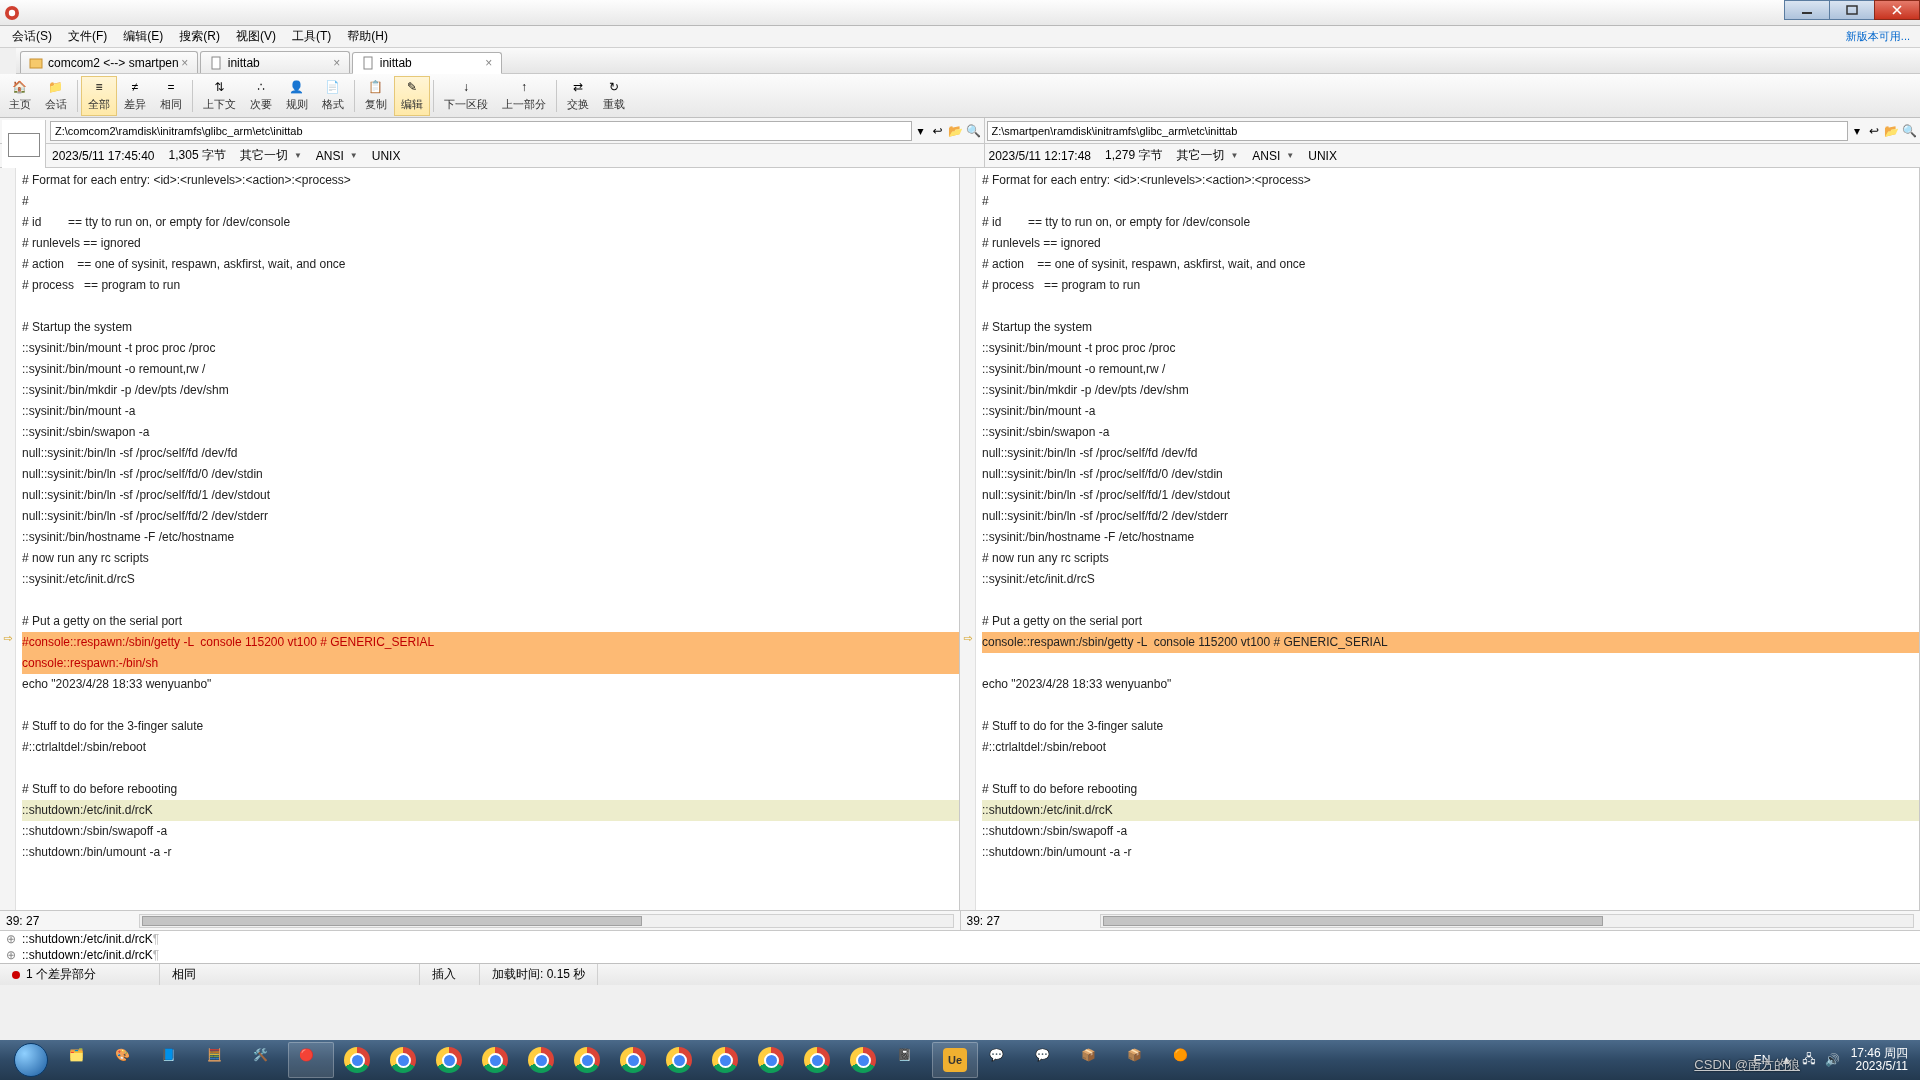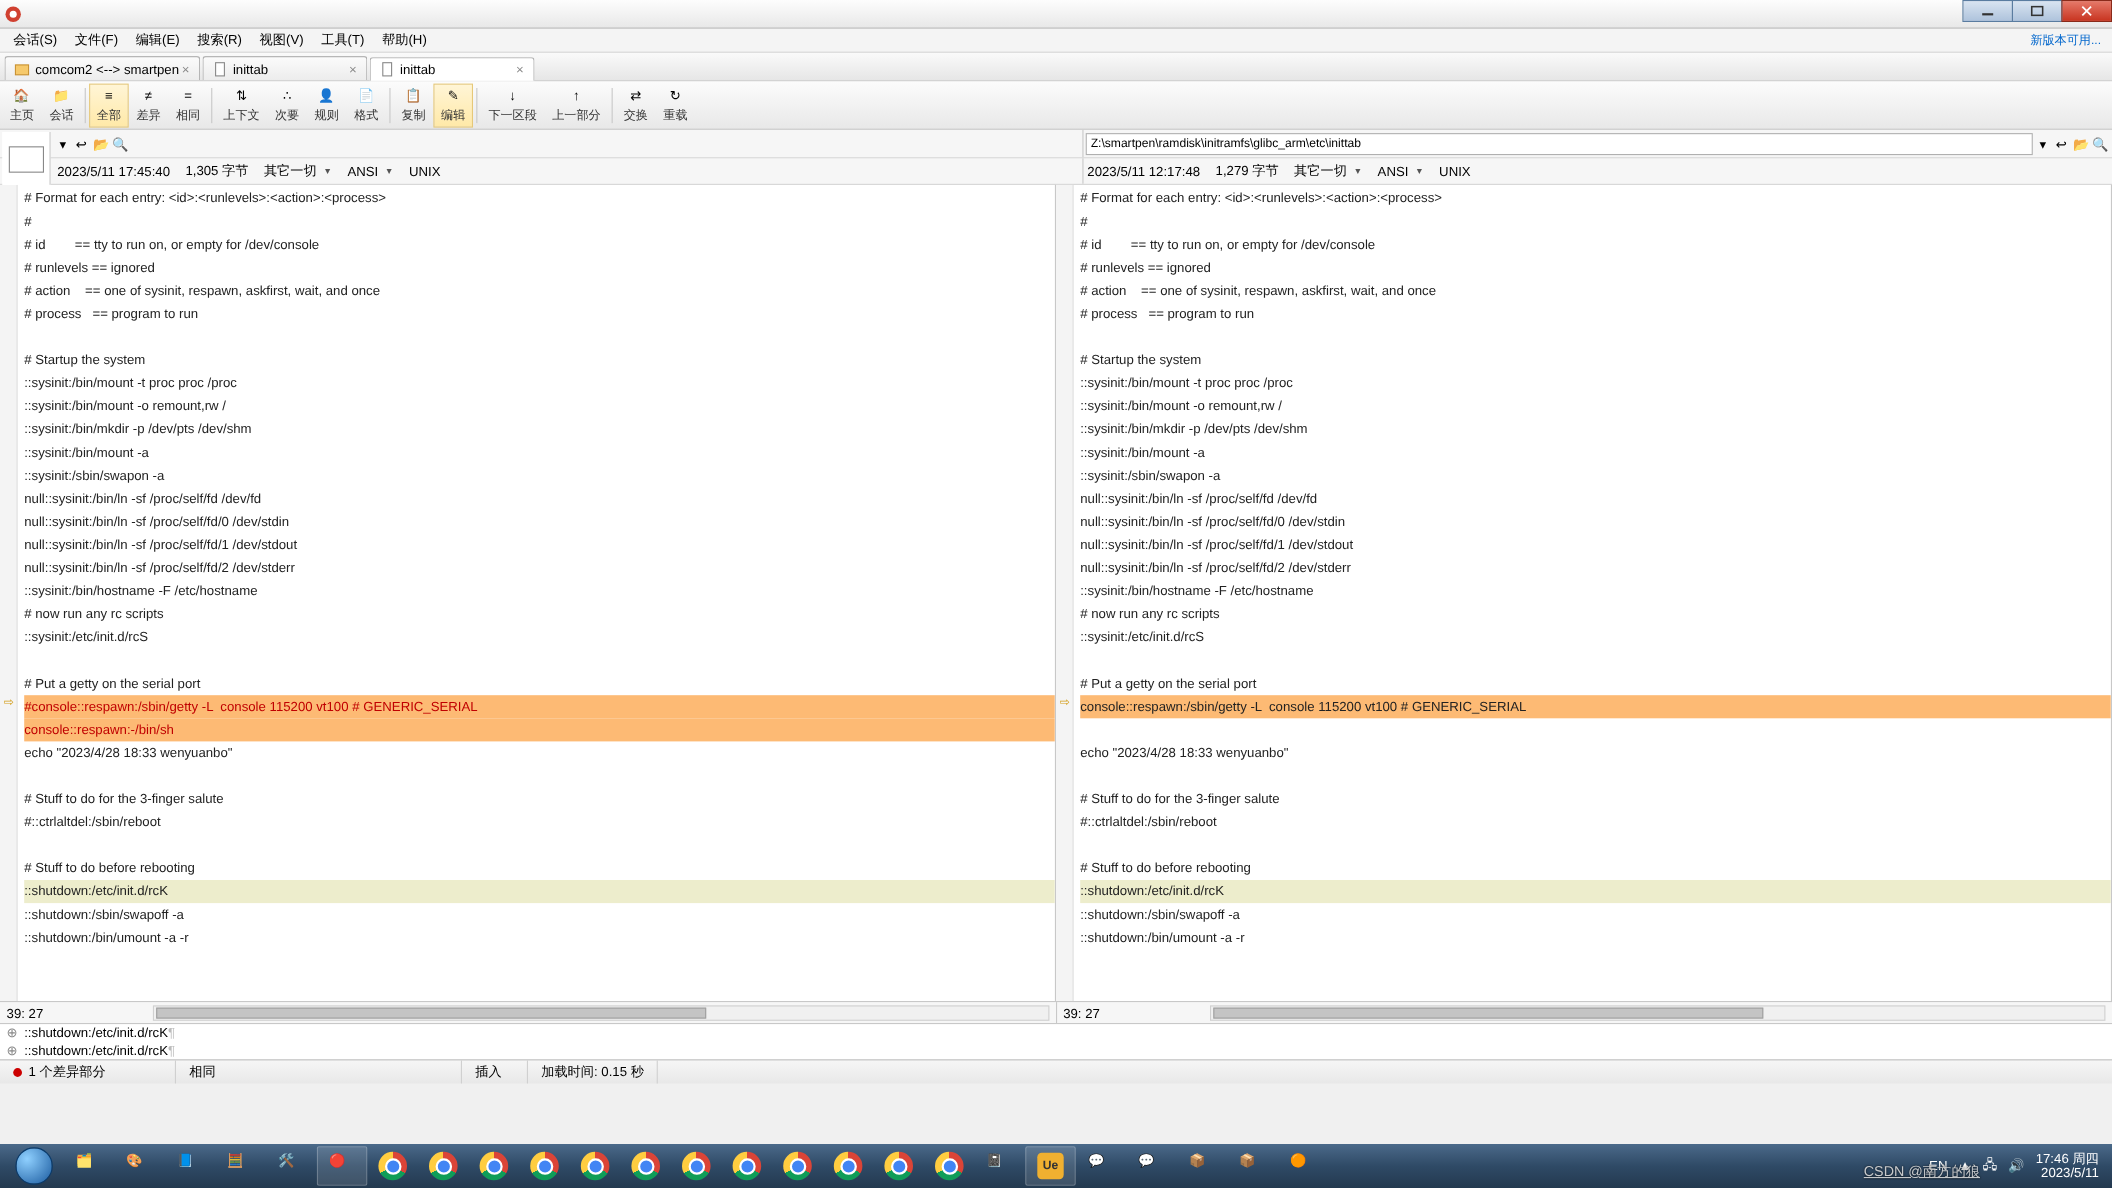--- a/index.html
+++ b/index.html
@@ -15,21 +15,21 @@
 .winbtn.close { background:linear-gradient(#e67a6a,#c83420); border-color:#8a2a1a; color:#fff; }
 .winbtn svg { width:12px; height:10px; }
 
 
 .menubar { height:22px; background:#f4f4f4; border-bottom:1px solid #d0d0d0; display:flex; align-items:center; padding:0 4px; }
 .menubar .mi { padding:2px 8px; cursor:default; }
 .menubar .spacer { flex:1; }
 .menubar .updates { color:#0066cc; font-size:11px; padding-right:6px; }
 
 
-.sessiontabs { height:26px; background:linear-gradient(#fafafa,#e6e6e6); border-bottom:1px solid #c8c8c8; display:flex; align-items:flex-end; padding:0 4px; }
+.sessiontabs { height:26px; background:linear-gradient(#fafafa,#e6e6e6); border-bottom:1px solid #c8c8c8; display:flex; align-items:flex-end; padding:0 4px;margin-left:16px; }
 .sessiontab { height:22px; border:1px solid #b0b0b0; border-bottom:none; background:linear-gradient(#fbfbfb,#ececec); border-radius:3px 3px 0 0; display:flex; align-items:center; padding:0 8px; margin-right:2px; min-width:150px; font-size:11px; }
 .sessiontab.active { background:#fff; border-bottom:1px solid #fff; margin-bottom:-1px; }
 .sessiontab .tabicon { width:14px; height:14px; margin-right:5px; }
 .sessiontab .closebtn { margin-left:auto; margin-right:-2px; width:12px; height:12px; display:flex; align-items:center; justify-content:center; color:#888; }
 
 
 .toolbar { height:44px; background:linear-gradient(#fcfcfc,#e8e8e8); border-bottom:1px solid #c0c0c0; display:flex; align-items:center; padding:0 2px; }
 .tbtn { display:flex; flex-direction:column; align-items:center; justify-content:center; height:40px; padding:0 6px; min-width:34px; cursor:default; border:1px solid transparent; }
 .tbtn.active { border:1px solid #e6c878; background:linear-gradient(#fff5d6,#ffe9a8); }
 .tbtn .ic { width:16px; height:16px; margin-bottom:2px; display:flex; align-items:center; justify-content:center; }
@@ -234,20 +234,21 @@
       <span class="lbl">交换</span>
     </div>
   <div class="tbtn">
       <span class="ic">↻</span>
       <span class="lbl">重载</span>
     </div>
 </div>
 
 <div class="pathrow">
   <div class="pathhalf" style="padding-left:50px">
+    <input class="pathinput" value="Z:\comcom2\ramdisk\initramfs\glibc_arm\etc\inittab" style="">
     <span class="dropbtn">▾</span>
     <span class="ictiny">↩</span>
     <span class="ictiny">📂</span>
     <span class="ictiny">🔍</span>
   </div>
   <div class="pathhalf">
     <input class="pathinput" value="Z:\smartpen\ramdisk\initramfs\glibc_arm\etc\inittab" style="">
     <span class="dropbtn">▾</span>
     <span class="ictiny">↩</span>
     <span class="ictiny">📂</span>

